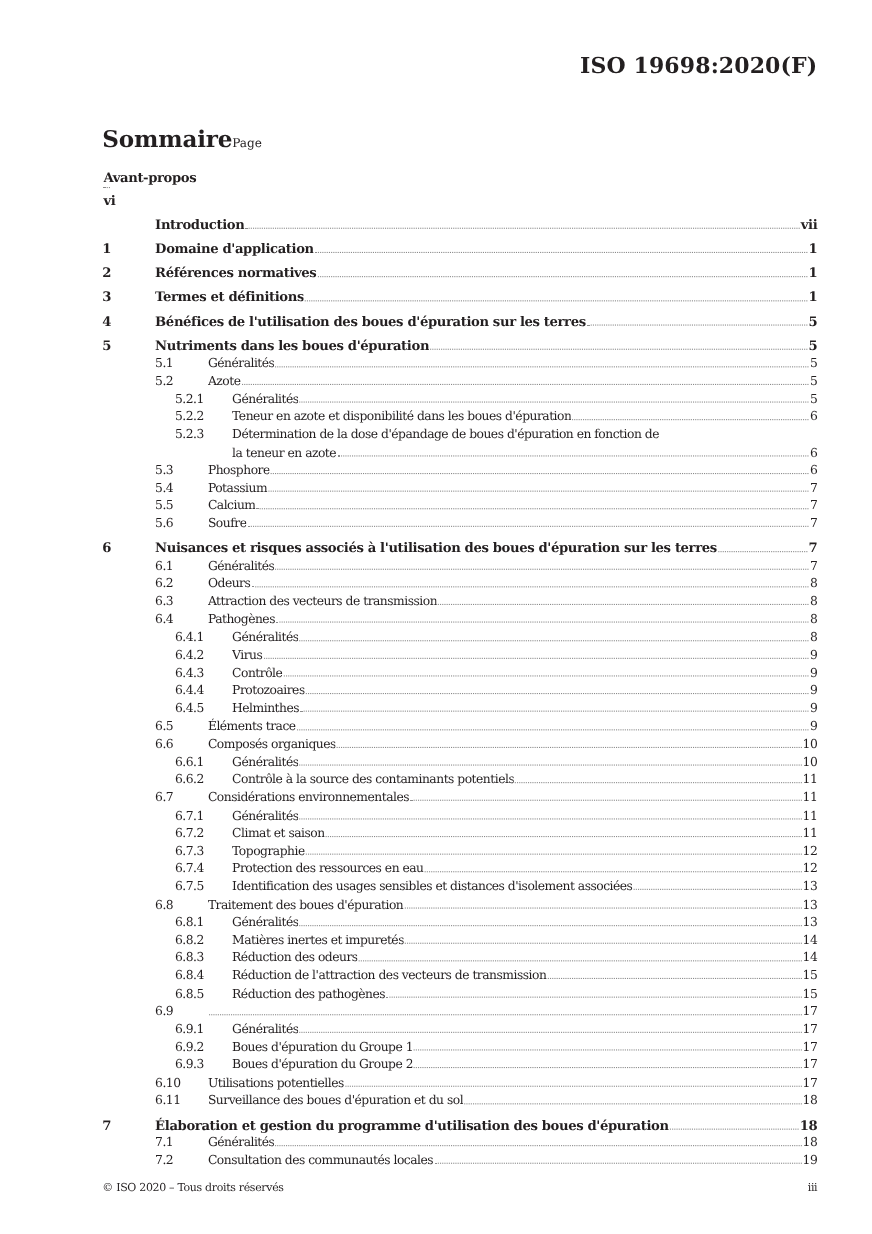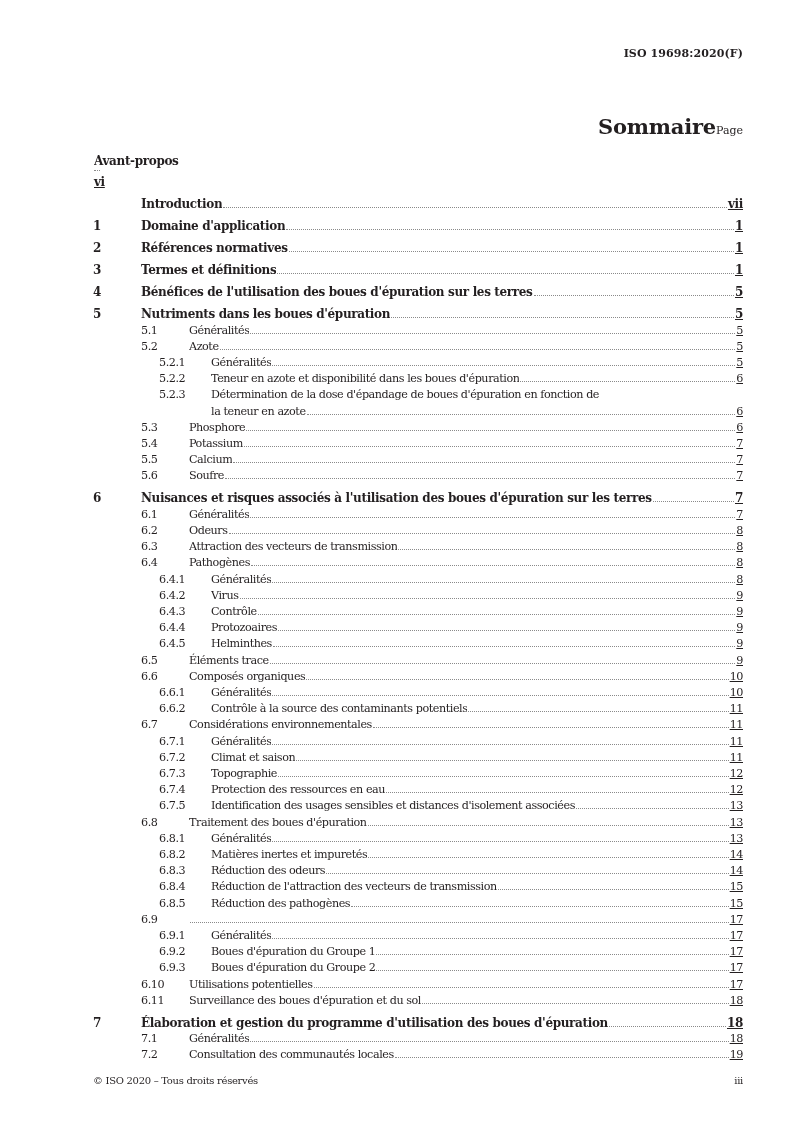--- a/index.html
+++ b/index.html
@@ -8,30 +8,30 @@
     position: relative;
     font-family: "DejaVu Serif", "Liberation Serif", serif;
     color: #231f20;
     overflow: hidden;
   }
   .header-id {
     position: absolute;
     top: 47px;
     right: 50px;
     font-weight: bold;
-    font-size: 11px;
+    font-size: 20px;
     letter-spacing: 0.1px;
   }
   .title-row {
     position: absolute;
     top: 114px;
     left: 93px;
     width: 650px;
     display: flex;
-    justify-content: flex-end;
+    justify-content: flex-start;
     align-items: baseline;
   }
   .title {
     font-size: 21px;
     font-weight: bold;
     letter-spacing: -0.2px;
   }
   .page-label {
     font-size: 11px;
   }
@@ -62,21 +62,21 @@
   .entry.lvl1 .num { width: 48px; margin-left: 48px; }
   .entry.lvl2 .num { width: 52px; margin-left: 66px; }
   .entry .label { flex: 0 1 auto; overflow: hidden; }
   .entry .leader {
     flex: 1 1 auto;
     border-bottom: 1px dotted #8a8a8a;
     margin: 0 1px 3px 1px;
     min-width: 6px;
     height: 1px;
   }
-  .entry .pg { flex: 0 0 auto; text-align: right; text-decoration: underline; }
+  .entry .pg { flex: 0 0 auto; text-align: right; }
   .entry.cont .num { visibility: hidden; }
   .footer {
     position: absolute;
     top: 1075px;
     left: 93px;
     width: 650px;
     display: flex;
     justify-content: space-between;
     font-size: 10px;
     letter-spacing: -0.3px;

